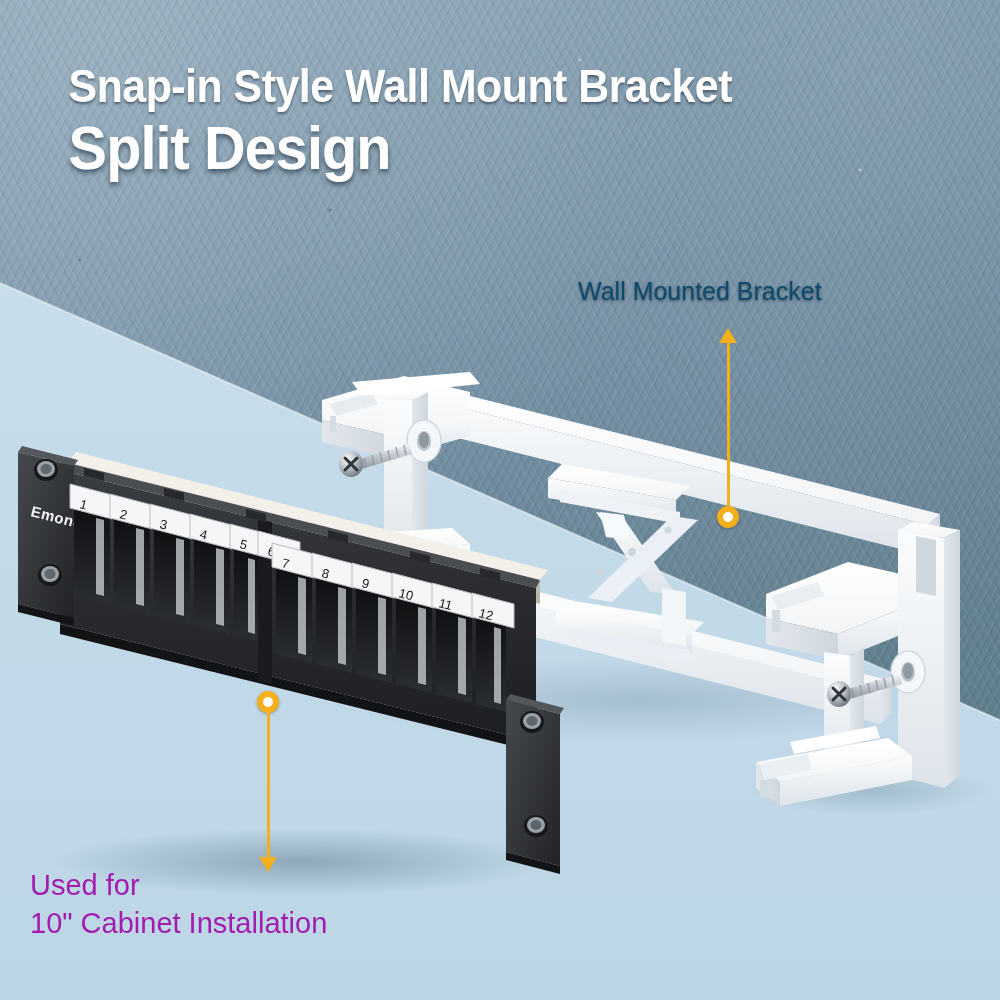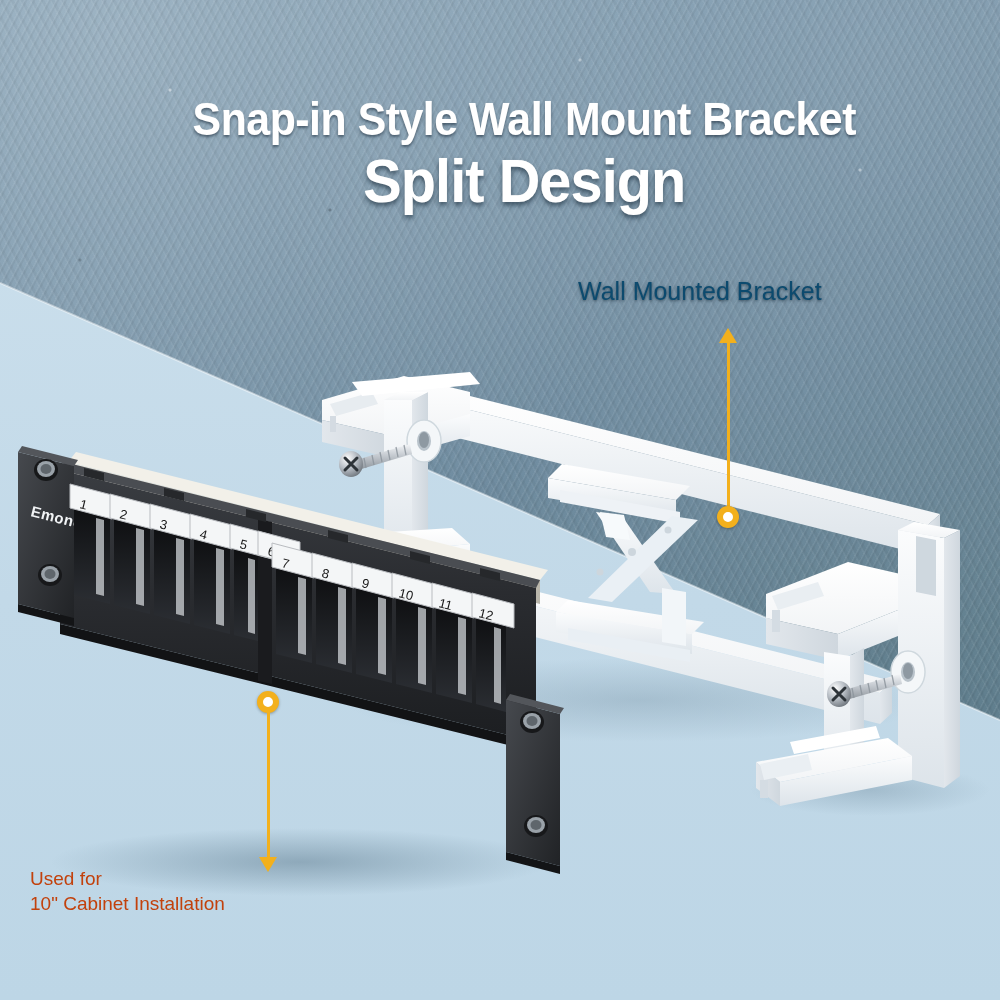--- a/index.html
+++ b/index.html
@@ -43,21 +43,21 @@
       radial-gradient(circle at 78% 63%, rgba(255,255,255,.3) 0 1px, transparent 2px),
       radial-gradient(circle at 39% 66%, rgba(0,0,0,.18) 0 1px, transparent 2px);
     opacity:.9;
   }
   .wall-edge{
     position:absolute;left:0;top:0;width:1000px;height:1000px;
     pointer-events:none;
   }
 
   
-  .title-wrap{position:absolute;left:0;top:62px;width:980px;text-align:center;margin-top:33px;}
+  .title-wrap{position:absolute;left:0;top:62px;width:980px;text-align:left;}
   .title-1{
     font-size:46px;font-weight:bold;color:#ffffff;
     letter-spacing:-.5px;line-height:1.05;
     font-family:"Liberation Sans", sans-serif;
     transform:scaleX(.93);transform-origin:right center;
     text-shadow:0 2px 3px rgba(12,30,45,.55), 0 0 1px rgba(255,255,255,.6);
     white-space:nowrap;
   }
   .title-2{
     margin-top:6px;
@@ -70,21 +70,21 @@
   }
 
   .callout-top-label{
     position:absolute;left:578px;top:277px;
     font-size:25px;color:#0c4a6e;white-space:nowrap;
     text-shadow:0 1px 3px rgba(10,28,42,.6);
     font-family:"Liberation Sans", sans-serif;
   }
   .caption-bottom{
     position:absolute;left:30px;top:866px;
-    font-size:19px;color:#c2410c;line-height:1.32;
+    font-size:29px;color:#a21caf;line-height:1.32;
     font-family:"Liberation Sans", sans-serif;
     white-space:nowrap;
   }
 
   
   .dot{
     position:absolute;width:22px;height:22px;border-radius:50%;
     background:#ffffff;border:6px solid #f3b01c;box-sizing:border-box;
     box-shadow:0 1px 3px rgba(0,0,0,.3);
   }

